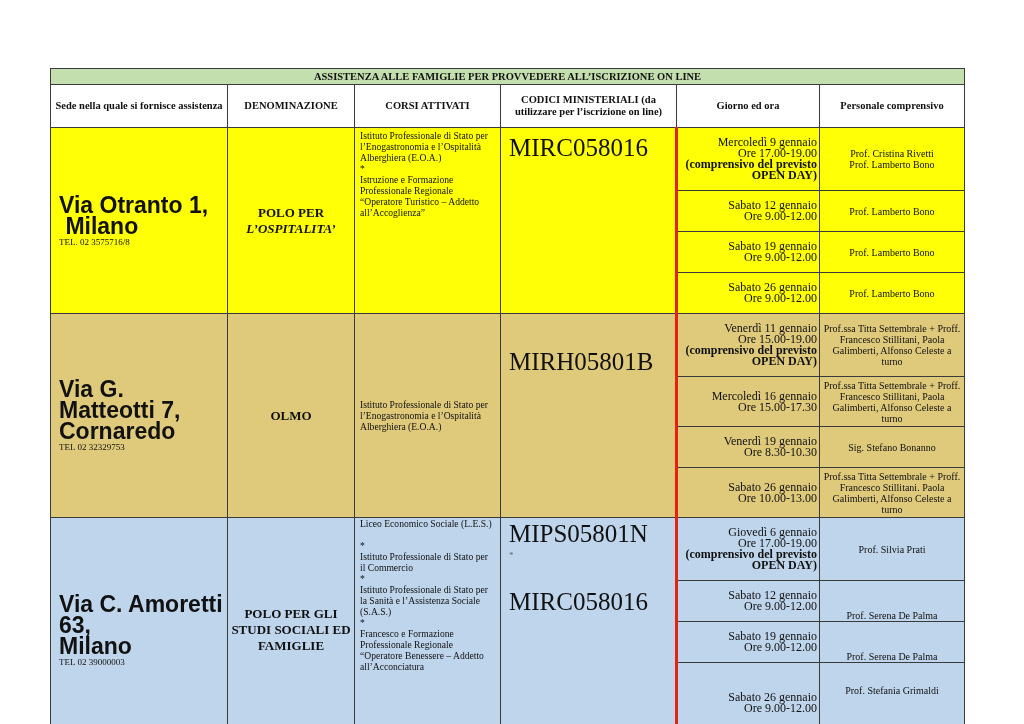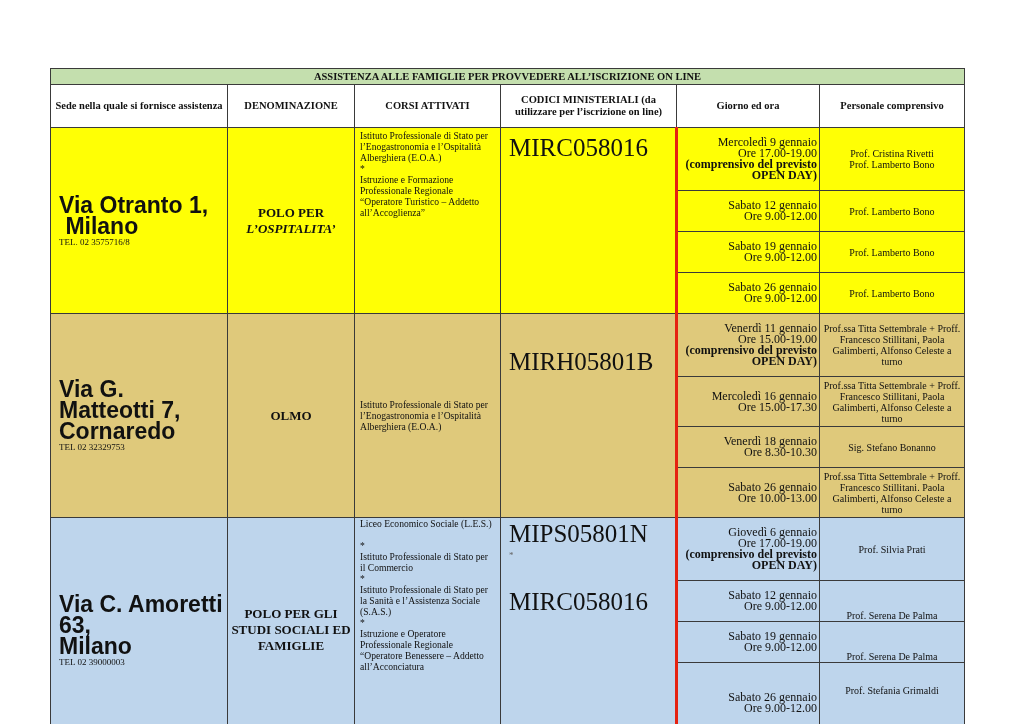--- a/index.html
+++ b/index.html
@@ -120,21 +120,21 @@
   </tr>
   <tr class="tan" style="height:50px">
     <td class="day redl">
       <span style="display:block">Mercoledì 16 gennaio</span>
       <span style="display:block">Ore 15.00-17.30</span>
     </td>
     <td class="pers">Prof.ssa Titta Settembrale + Proff. Francesco Stillitani, Paola Galimberti, Alfonso Celeste a turno</td>
   </tr>
   <tr class="tan" style="height:25px">
     <td class="day redl">
-      <span style="display:block">Venerdì 18 gennaio</span>
+      <span style="display:block">Venerdì 19 gennaio</span>
       <span style="display:block">Ore 8.30-10.30</span>
     </td>
     <td class="pers">Sig. Stefano Bonanno</td>
   </tr>
   <tr class="tan" style="height:50px">
     <td class="day redl">
       <span style="display:block">Sabato 26 gennaio</span>
       <span style="display:block">Ore 10.00-13.00</span>
     </td>
     <td class="pers">Prof.ssa Titta Settembrale + Proff. Francesco Stillitani. Paola Galimberti, Alfonso Celeste a turno</td>
@@ -150,21 +150,21 @@
       <span style="display:block">POLO PER GLI STUDI SOCIALI ED FAMIGLIE</span>
     </td>
     <td rowspan="4" class="corsi" style="padding-top:0">
       <span class="line">Liceo Economico Sociale (L.E.S.)</span>
       <span class="line" style="height:11px"></span>
       <span class="line">*</span>
       <span class="line">Istituto Professionale di Stato per il Commercio</span>
       <span class="line">*</span>
       <span class="line">Istituto Professionale di Stato per la Sanità e l’Assistenza Sociale (S.A.S.)</span>
       <span class="line">*</span>
-      <span class="line">Istruzione e Operatore Professionale Regionale “Operatore Benessere – Addetto all’Acconciatura</span>
+      <span class="line">Francesco e Formazione Professionale Regionale “Operatore Benessere – Addetto all’Acconciatura</span>
     </td>
     <td rowspan="4" class="code" style="padding-top:2px">
       <span style="display:block">MIPS05801N</span>
       <span style="display:block;font-size:9px;line-height:14px;color:#666">*</span>
       <span style="display:block;margin-top:26px">MIRC058016</span>
     </td>
     <td class="day redl">
       <span style="display:block">Giovedì  6 gennaio</span>
       <span style="display:block">Ore 17.00-19.00</span>
       <b style="display:block">(comprensivo del previsto OPEN DAY)</b>

